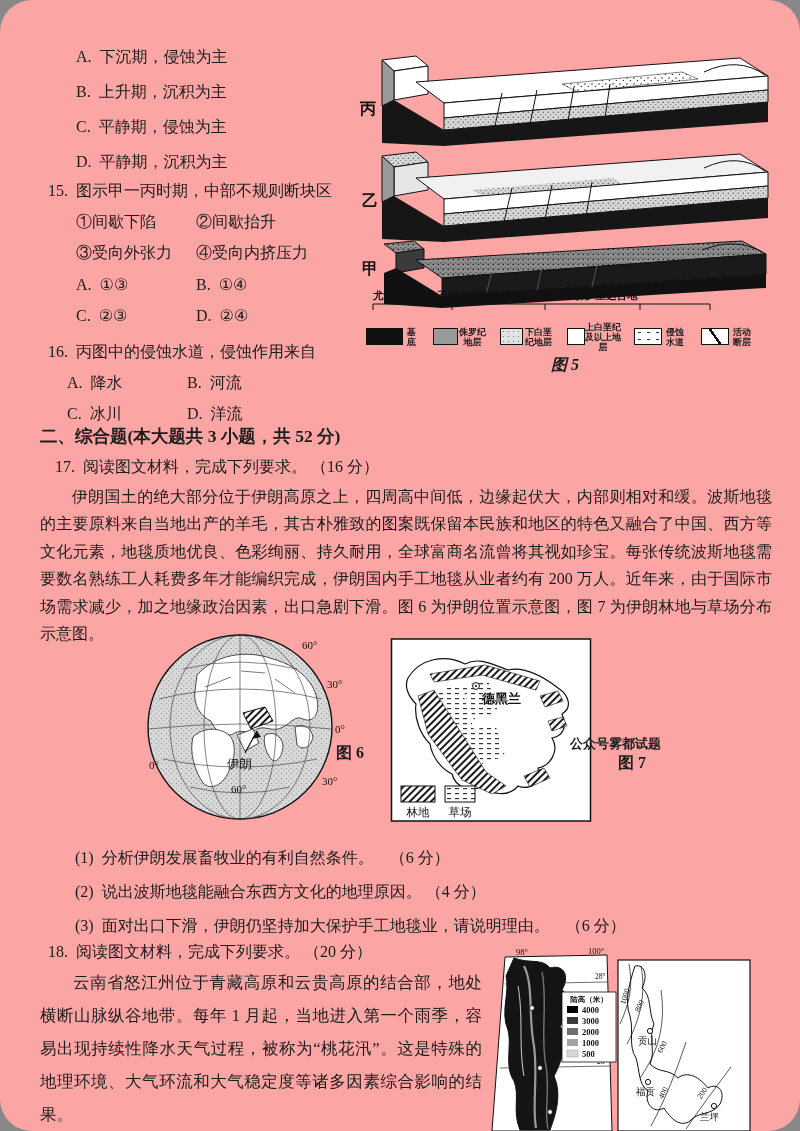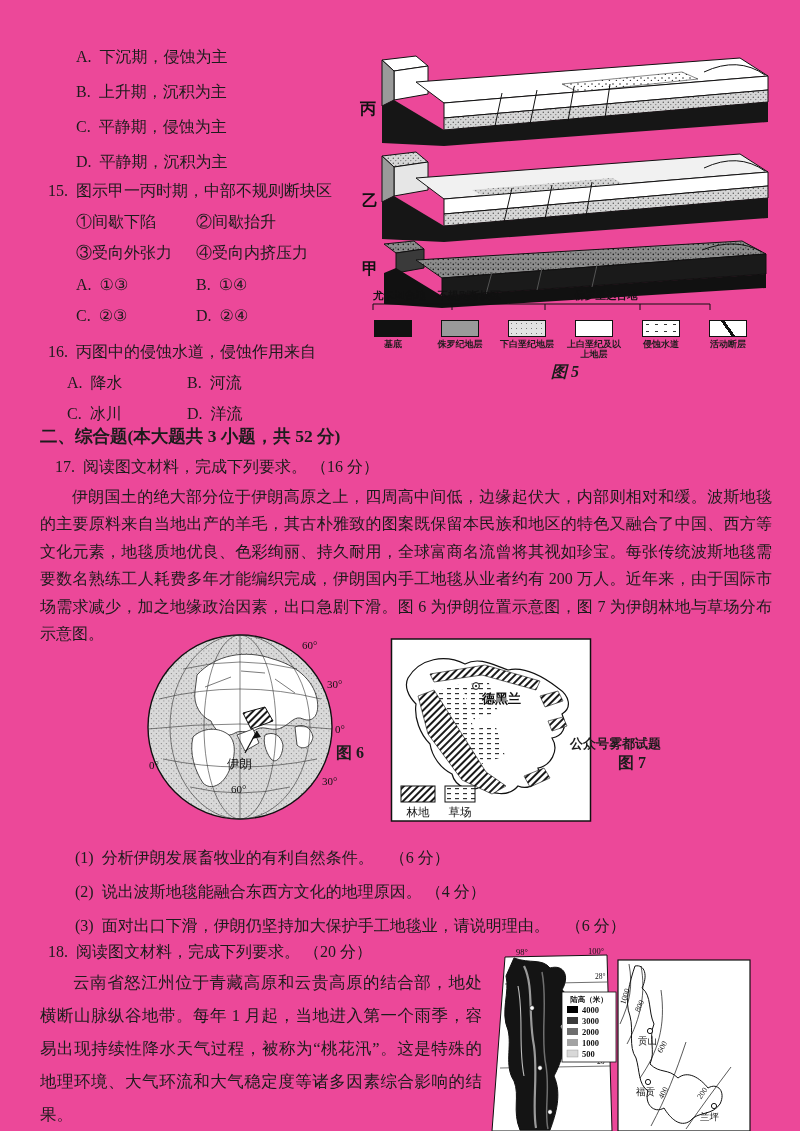--- a/index.html
+++ b/index.html
@@ -1,33 +1,34 @@
 <!DOCTYPE html>
 <html><head>
 <meta charset="utf-8">
 <style>
   html,body{margin:0;padding:0;background:#888;}
   .page{
     position:relative;width:800px;height:1131px;margin:0 auto;
-    background:#ec4899;color:#1c1c1c;overflow:hidden;
+    background:#fca5a5;color:#1c1c1c;overflow:hidden;
     font-family:"Liberation Serif","DejaVu Serif",serif;
     font-size:16px;
+    border-radius:32px;
   }
   .abs{position:absolute;}
   .pre{white-space:pre-wrap;}
   .qline{height:35px;display:flex;align-items:center;white-space:pre-wrap;}
   .row31{height:31px;display:flex;align-items:center;white-space:pre-wrap;}
   .col1{display:inline-block;min-width:120px;white-space:pre-wrap;}
   .stem{white-space:pre-wrap;height:31px;display:flex;align-items:center;}
   .sec-head{font-weight:bold;font-size:17.5px;white-space:pre-wrap;}
   .para{text-align:justify;text-indent:2em;}
   .subq{height:34px;display:flex;align-items:center;white-space:pre-wrap;}
   
   .f5-legend{display:flex;gap:13px;padding-left:14px;margin-top:2px;}
-  .f5-item{display:flex;flex-direction:column;align-items:center;width:54px;}
+  .f5-item{display:flex;flex-direction:row;align-items:center;width:54px;}
   .f5-sw{width:36px;height:15px;border:1px solid #111;}
   .f5-lab{font-size:9px;line-height:10px;text-align:center;margin-top:2px;font-weight:bold;
           font-family:"Liberation Sans","DejaVu Sans",sans-serif;}
   .sw-jidi{background:#111;}
   .sw-jur{background-color:#9a9a9a;background-image:radial-gradient(#222 22%,transparent 23%);background-size:4px 4px;}
   .sw-lowk{background-color:#e2e2e2;background-image:radial-gradient(#777 18%,transparent 19%);background-size:5px 5px;}
   .sw-upk{background:#fff;}
   .sw-chan{background-color:#fff;background-image:radial-gradient(#333 16%,transparent 17%);background-size:9px 7px;}
   .sw-fault{background:#fff;background-image:linear-gradient(55deg,transparent 46%,#111 46%,#111 54%,transparent 54%);}
   .f5-cap{font-weight:bold;text-align:center;width:426px;margin-top:3px;font-style:italic;}

